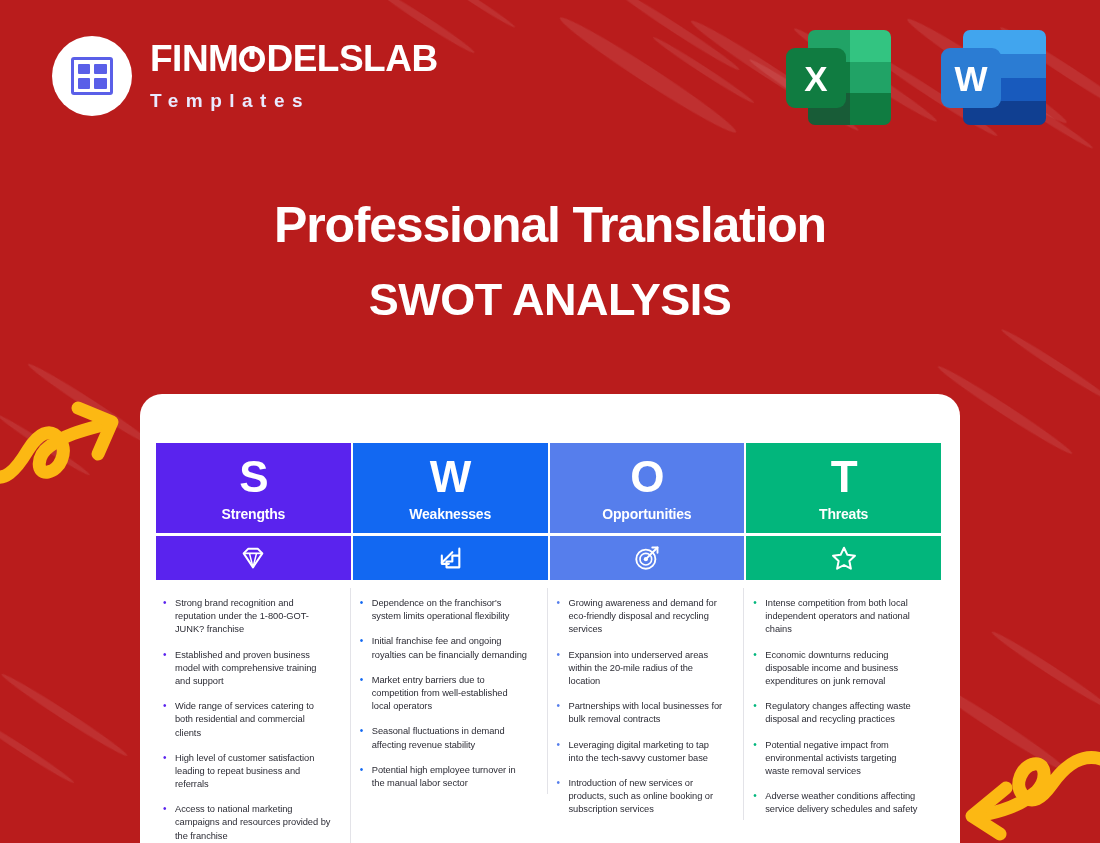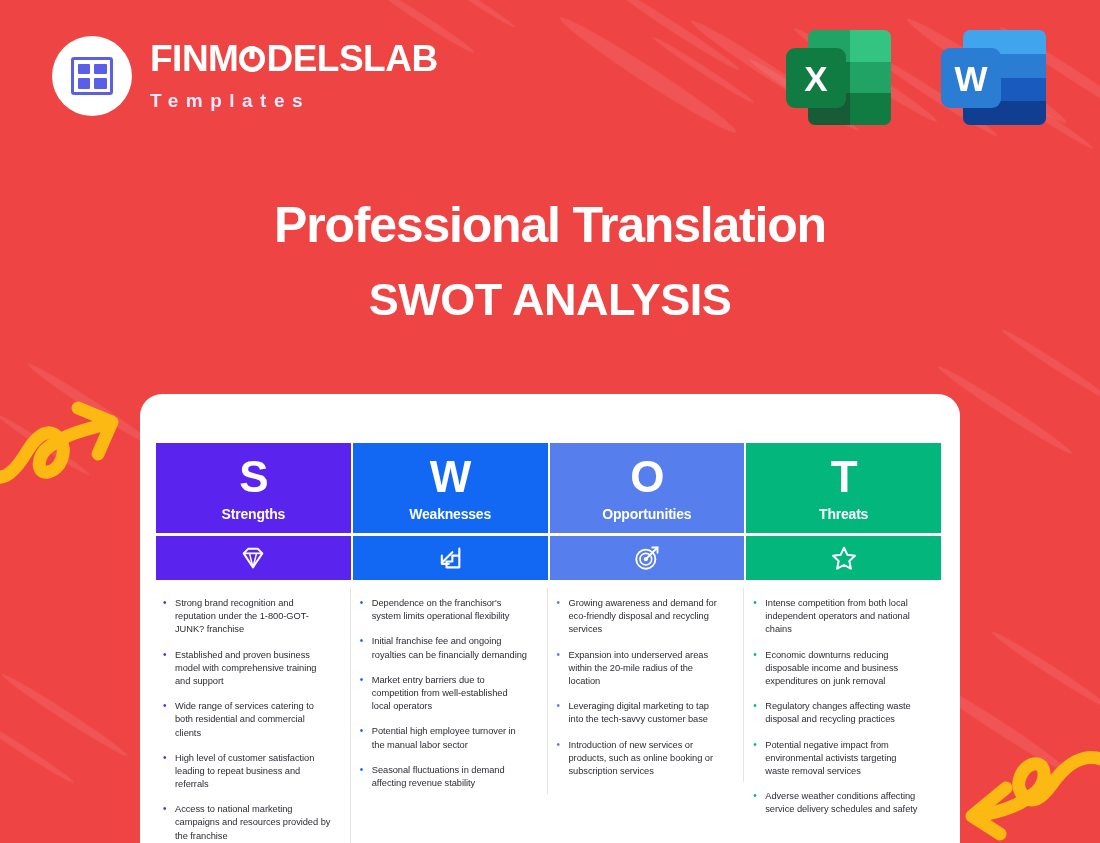--- a/index.html
+++ b/index.html
@@ -7,21 +7,21 @@
 
   html, body {
     width:1100px; height:843px;
     overflow:hidden;
     font-family:"Liberation Sans", sans-serif;
   }
 
   #stage {
     position:relative;
     width:1100px; height:843px;
-    background:#ef4444;
+    background:#b91c1c;
     overflow:hidden;
   }
 
   
   .brush-layer { position:absolute; inset:0; overflow:hidden; pointer-events:none; }
   .brush {
     position:absolute;
     background:rgba(255,255,255,0.085);
     border-radius:50%;
     transform:rotate(-57deg);
@@ -292,22 +292,22 @@
             <path d="M20 4 L20 20 L9 20 L9 15 L14 15 L14 10 L20 10" fill="none" stroke="#fff" stroke-width="1.8" stroke-linejoin="round" stroke-linecap="round"></path>
             <path d="M14 7 L5 16" fill="none" stroke="#fff" stroke-width="1.8" stroke-linecap="round"></path>
             <path d="M5 10 L5 17 L11 17" fill="none" stroke="#fff" stroke-width="1.8" stroke-linejoin="round" stroke-linecap="round"></path>
           </svg>
         </div>
         <div class="col-body divided" data-name="swot-body-weaknesses">
           <ul class="bullet-list" data-name="swot-list-weaknesses">
             <li><span data-name="list-item">Dependence on the franchisor's system limits operational flexibility</span></li>
             <li><span data-name="list-item">Initial franchise fee and ongoing royalties can be financially demanding</span></li>
             <li><span data-name="list-item">Market entry barriers due to competition from well-established local operators</span></li>
+            <li><span data-name="list-item">Seasonal fluctuations in demand affecting revenue stability</span></li>
             <li><span data-name="list-item">Potential high employee turnover in the manual labor sector</span></li>
-            <li><span data-name="list-item">Seasonal fluctuations in demand affecting revenue stability</span></li>
           </ul>
         </div>
       </div>
 
       <div class="col" data-name="swot-column-opportunities">
         <div class="col-head" style="background:#567eec;" data-name="swot-header-opportunities">
           <div class="col-letter" data-name="swot-letter-o">O</div>
           <div class="col-label" data-name="swot-label-opportunities">Opportunities</div>
         </div>
         <div class="col-icon" style="background:#567eec;" data-name="swot-icon-cell-opportunities">
@@ -316,20 +316,21 @@
             <circle cx="11" cy="13" r="5" fill="none" stroke="#fff" stroke-width="1.4"></circle>
             <circle cx="11" cy="13" r="1.8" fill="#fff"></circle>
             <path d="M11 13 L21 3" fill="none" stroke="#fff" stroke-width="1.7" stroke-linecap="round"></path>
             <path d="M16.5 3 L21 3 L21 7.5" fill="none" stroke="#fff" stroke-width="1.6" stroke-linejoin="round" stroke-linecap="round"></path>
           </svg>
         </div>
         <div class="col-body divided" data-name="swot-body-opportunities">
           <ul class="bullet-list" data-name="swot-list-opportunities">
             <li><span data-name="list-item">Growing awareness and demand for eco-friendly disposal and recycling services</span></li>
             <li><span data-name="list-item">Expansion into underserved areas within the 20-mile radius of the location</span></li>
+            <li><span data-name="list-item">Partnerships with local businesses for bulk removal contracts</span></li>
             <li><span data-name="list-item">Leveraging digital marketing to tap into the tech-savvy customer base</span></li>
             <li><span data-name="list-item">Introduction of new services or products, such as online booking or subscription services</span></li>
           </ul>
         </div>
       </div>
 
       <div class="col" data-name="swot-column-threats">
         <div class="col-head" style="background:#02b67c;" data-name="swot-header-threats">
           <div class="col-letter" data-name="swot-letter-t">T</div>
           <div class="col-label" data-name="swot-label-threats">Threats</div>

